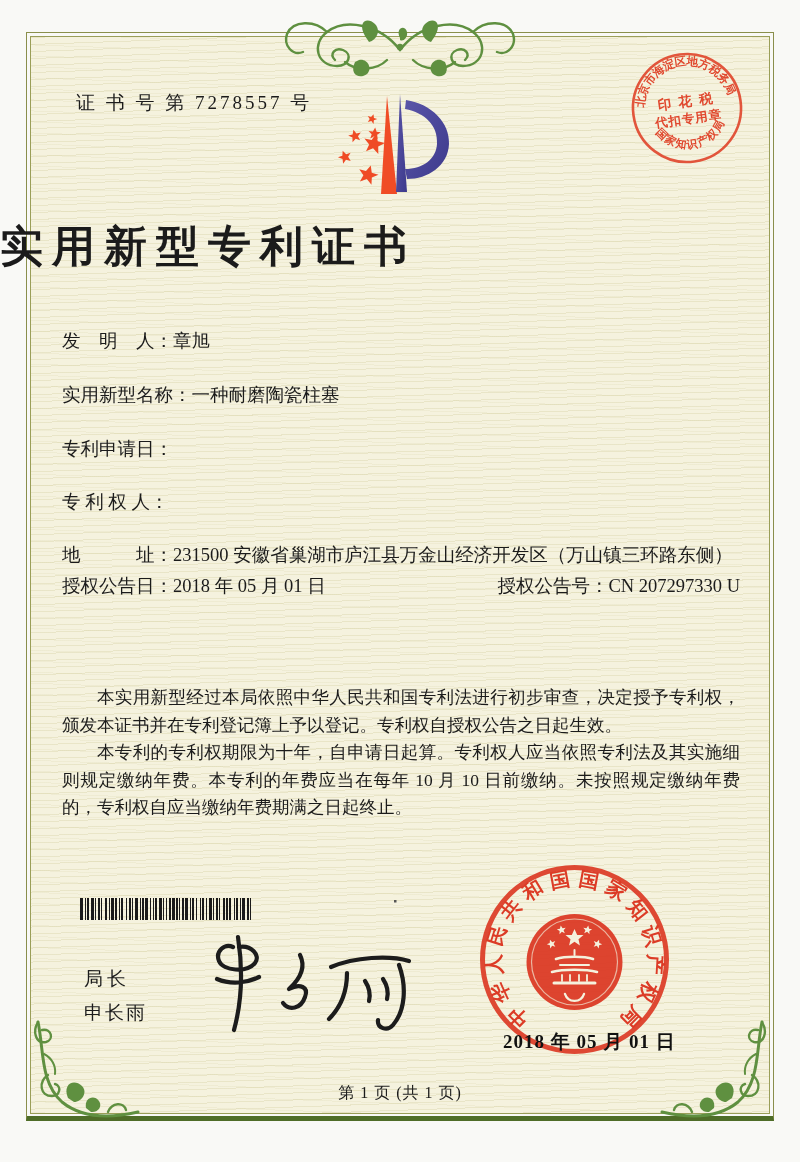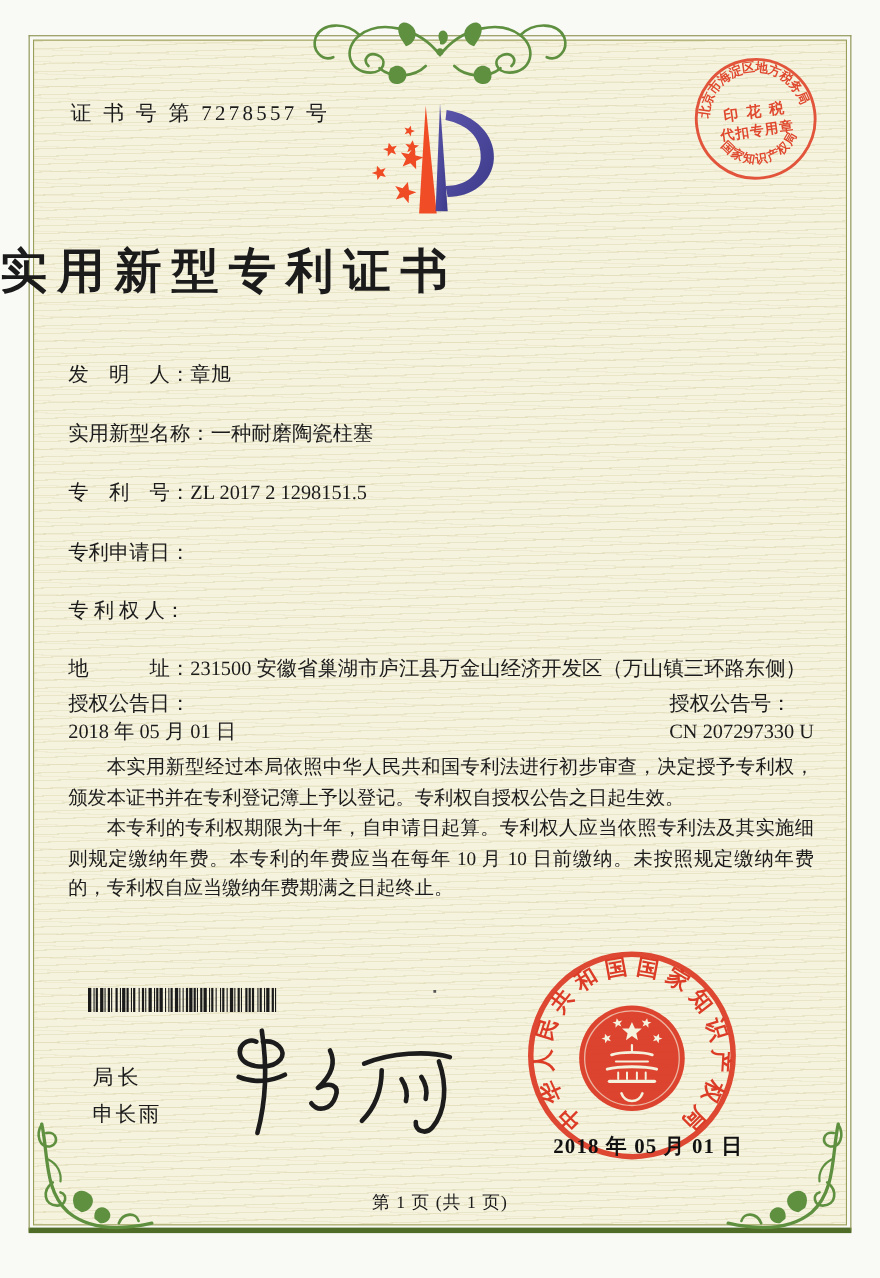--- a/index.html
+++ b/index.html
@@ -16,29 +16,29 @@
   }
   .frame-inner{
     position:absolute; left:30px; top:36px; right:30px; bottom:48px;
     border:1px solid #9a9e58;
     background-color:#f5f2de;
     background-image:
       repeating-linear-gradient(178deg, rgba(201,195,140,.28) 0 1px, rgba(255,255,255,0) 1px 7px),
       repeating-linear-gradient(2deg, rgba(201,195,140,.14) 0 1px, rgba(255,255,255,0) 1px 11px);
   }
   .abs{position:absolute;}
-  .cert-no{left:64px; top:90px; font-size:19px; letter-spacing:3px;}
+  .cert-no{left:76px; top:90px; font-size:19px; letter-spacing:3px;}
   .title{left:0; top:218px; width:100%; text-align:left; font-size:43px; font-weight:bold; letter-spacing:9px;}
   .fields{left:62px; top:328px; width:678px; font-size:18.5px; line-height:26px;}
   .frow{display:flex; margin-bottom:27px; align-items:flex-start;}
   .frow .flabel{white-space:pre; flex:0 0 auto;}
   .frow .fvalue{flex:1 1 auto; line-height:27px;}
   .frow.addr{margin-bottom:4px;margin-top:24px;}
   .frow.grant{justify-content:space-between; margin-bottom:0;}
-  .grant-pair{display:flex;flex-direction:column;}
+  .grant-pair{display:flex;}
   .paras{left:62px; top:684px; width:678px; font-size:17.5px; line-height:27.5px; text-align:justify;}
   .paras p{margin:0; text-indent:2em;}
   .barcode-wrap{left:80px; top:898px; width:318px; height:24px;}
   .signer-title{left:84px; top:966px; font-size:19px; letter-spacing:4px;}
   .signer-name{left:84px; top:1000px; font-size:19px; letter-spacing:2px;}
   .signature{left:203px; top:933px;}
   .seal{left:477px; top:862px;}
   .seal-date{left:503px; top:1029px; font-size:19px; font-weight:bold; letter-spacing:1px; color:#111;}
   .stamp{left:629px; top:50px; transform:rotate(-8deg);}
   .footer{left:0; top:1083px; width:100%; text-align:center; font-size:16px; letter-spacing:1px;}
@@ -159,24 +159,20 @@
   <div class="abs title">实用新型专利证书</div>
 
   <div class="abs fields">
     <div class="frow">
       <span class="flabel">发　明　人：</span>
       <span class="fvalue">章旭</span>
     </div>
     <div class="frow">
       <span class="flabel">实用新型名称：</span>
       <span class="fvalue">一种耐磨陶瓷柱塞</span>
-    </div>
-    <div class="frow">
-      <span class="flabel">专　利　号：</span>
-      <span class="fvalue">ZL 2017 2 1298151.5</span>
     </div>
     <div class="frow">
       <span class="flabel">专利申请日：</span>
     </div>
     <div class="frow">
       <span class="flabel">专 利 权 人：</span>
     </div>
     <div class="frow addr">
       <span class="flabel">地　　　址：</span>
       <span class="fvalue" style="max-width:560px;">231500 安徽省巢湖市庐江县万金山经济开发区（万山镇三环路东侧）</span>

